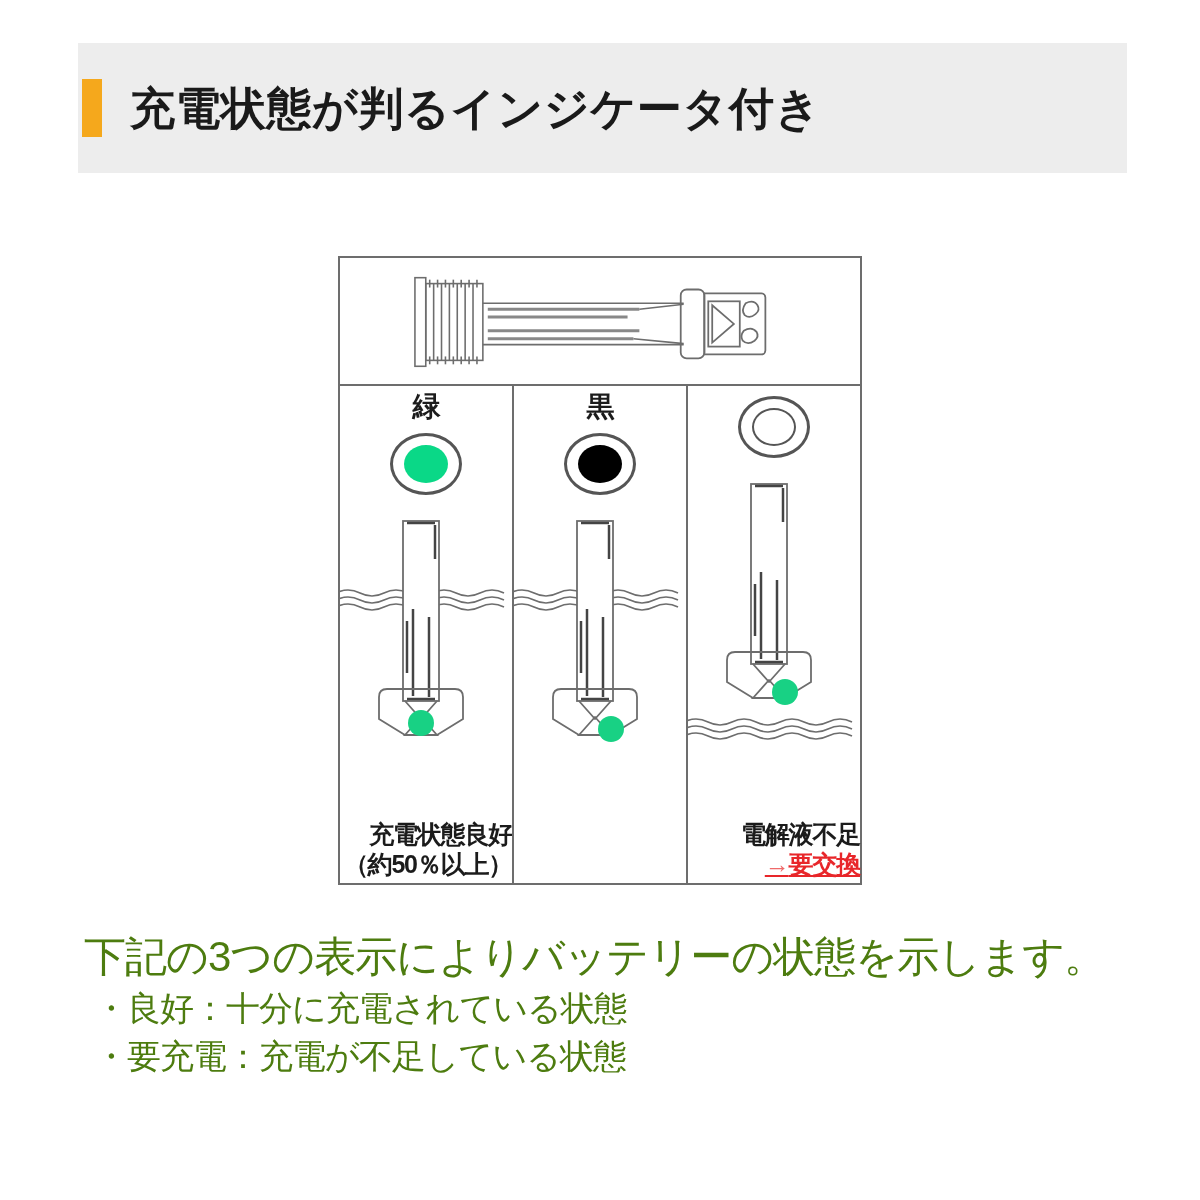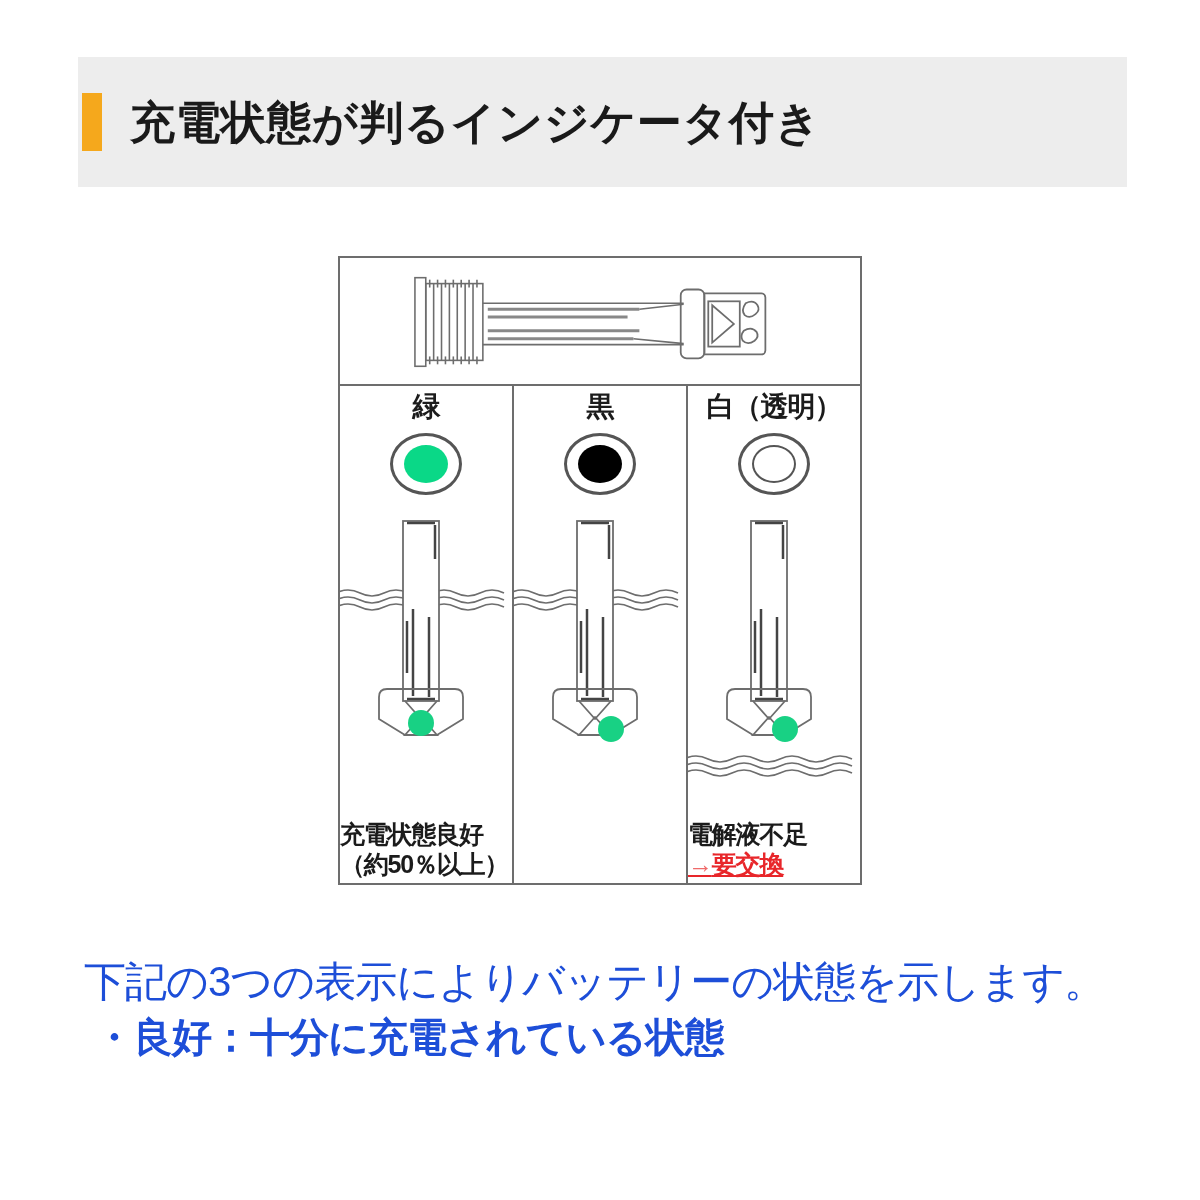--- a/index.html
+++ b/index.html
@@ -12,21 +12,21 @@
     background: #ffffff;
     font-family: "Liberation Sans", "DejaVu Sans", sans-serif;
     overflow: hidden;
     position: relative;
   }
 
   
   .header-band {
     position: absolute;
     left: 78px;
-    top: 57px;
+    top: 43px;
     width: 1049px;
     height: 130px;
     background: #ededed;
     display: flex;
     align-items: center;
   }
   .header-accent {
     width: 20px;
     height: 58px;
     background: #f5a81c;
@@ -122,57 +122,55 @@
     top: 0;
     width: 100%;
     height: 100%;
   }
 
   .col-caption {
     position: absolute;
     left: 0;
     right: 0;
     bottom: 4px;
-    text-align: left;
+    text-align: right;
     font-size: 25px;
     font-weight: 600;
     color: #1b1b1b;
     line-height: 1.18;
     letter-spacing: -1.2px;
   }
   .caption-line.warn {
     color: #e8262a;
     text-decoration: underline;
   }
   .caption-arrow {
     color: #ef6a6a;
   }
 
   
   .body-text {
     position: absolute;
     left: 84px;
     top: 930px;
     width: 1060px;
-    color: #1d4ed8;
-    margin-top: 25px;
+    color: #4d7c0f;
   }
   .body-lead {
     font-size: 42px;
     line-height: 1.28;
     letter-spacing: -1px;
     white-space: nowrap;
   }
   .body-item {
-    font-size: 40px;
+    font-size: 34px;
     line-height: 1.42;
     letter-spacing: -1px;
     white-space: nowrap;
     padding-left: 10px;
-    font-weight: bold;
   }
 </style>
 </head>
 <body>
 
 <div class="header-band">
   <div class="header-accent"></div>
   <div class="header-title">充電状態が判るインジケータ付き</div>
 </div>
 
@@ -307,21 +305,20 @@
             <path d="M64 200 l16 18 l16 -18"></path>
             <path d="M64 234 h32 l-16 -18 z"></path>
           </g>
 
           <circle cx="96" cy="228" r="13" fill="#18d184"></circle>
         </svg>
       </div>
     </div>
 
     <div class="col">
-      <div class="col-header">白（透明）</div>
       <div class="lamp">
         <div class="lamp-core hollow"></div>
       </div>
       <div class="probe-area">
         <svg class="probe-svg" viewBox="0 0 170 290" preserveAspectRatio="xMidYMid meet">
           <g fill="#ffffff" stroke="#6d6d6d" stroke-width="1.8">
             <rect x="62" y="20" width="36" height="180"></rect>
           </g>
           <g stroke="#444" stroke-width="2.5" fill="none">
             <line x1="66" y1="22" x2="94" y2="22"></line>
@@ -351,13 +348,14 @@
         <div class="caption-line warn"><span class="caption-arrow">→</span><span>要交換</span></div>
       </div>
     </div>
 
   </div>
 </div>
 
 <div class="body-text">
   <div class="body-lead">下記の3つの表示によりバッテリーの状態を示します。</div>
   <div class="body-item">・良好：十分に充電されている状態</div>
+  <div class="body-item">・要充電：充電が不足している状態</div>
 </div>
 
 </body></html>

